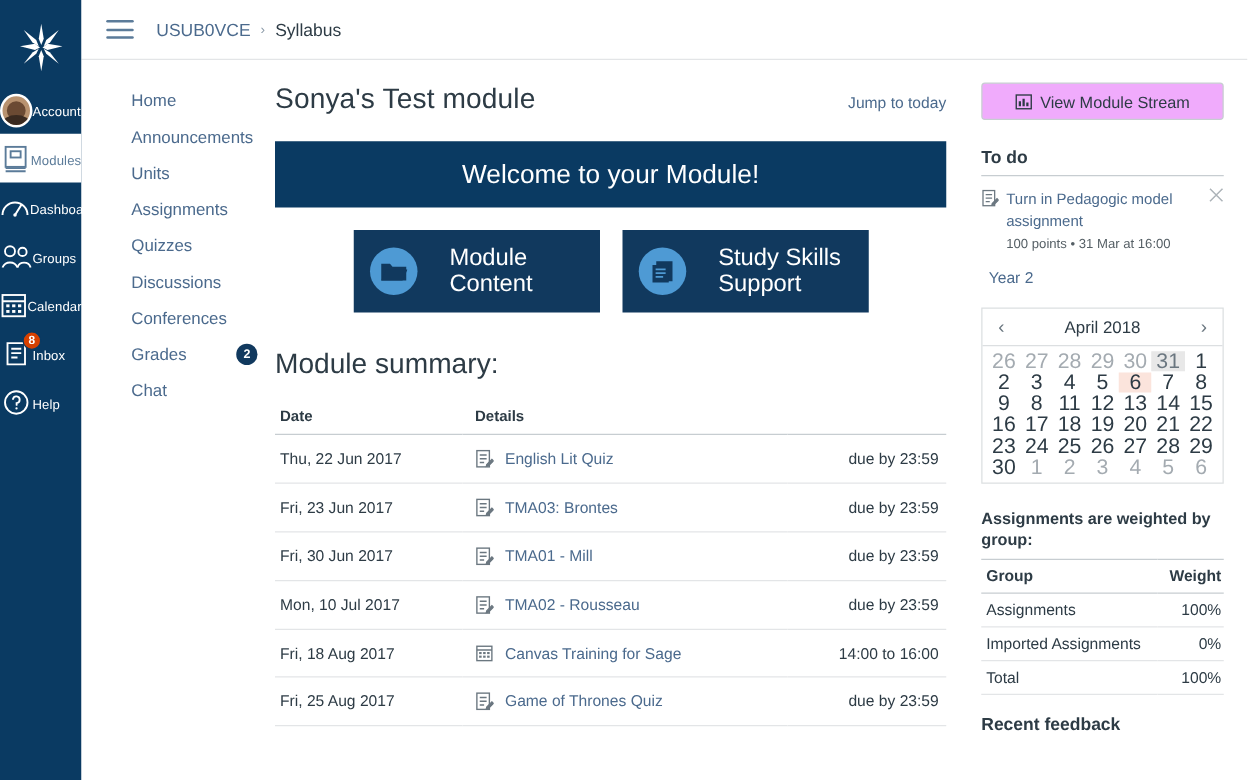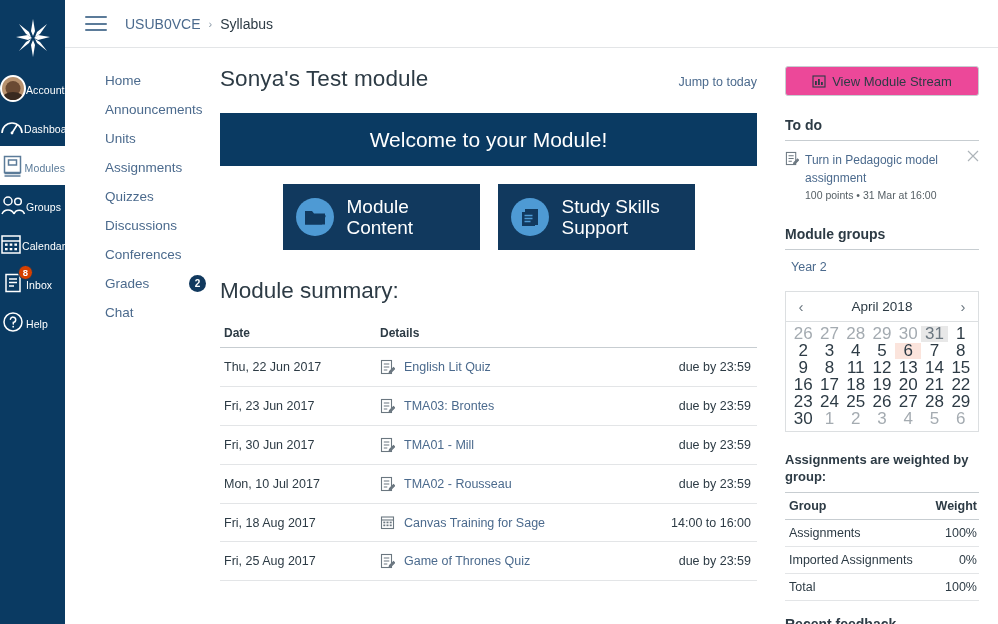--- a/index.html
+++ b/index.html
@@ -97,21 +97,21 @@
     margin-top: 21px;
     height: 53px;
     background: #0a3a62;
     display: flex; align-items: center; justify-content: center;
     color: #ffffff; font-size: 21px;
   }
   .tiles { margin-top: 18px; display: flex; justify-content: center; gap: 18px; }
   .tile {
     width: 197px; height: 66px;
     background: #11395e;
-    display: flex; align-items: center; gap: 13px;
+    display: flex; align-items: center; gap: 26px;
     padding-left: 13px;
   }
   .tile-ic { width: 38px; height: 38px; border-radius: 50%; background: #4e9ad4; flex: 0 0 38px;
     display: flex; align-items: center; justify-content: center; }
   .tile-tx { color: #ffffff; font-size: 19px; line-height: 21px; }
 
   .section-title { font-size: 22.5px; font-weight: normal; margin-top: 28px; color: #2d3b45; }
 
   table.summary { width: 100%; border-collapse: collapse; margin-top: 22px; font-size: 12.5px; }
   table.summary th {
@@ -131,21 +131,21 @@
 
   
   .rightbar {
     width: 213px; flex: 0 0 213px;
     padding: 18px 19px 0 0;
     height: 624px;
   }
   .stream-btn {
     width: 100%; height: 30px;
     border: 1px solid #c7cdd1; border-radius: 3px;
-    background: #ec4899; color: #2d3b45;
+    background: #f0abfc; color: #2d3b45;
     font-size: 13px; cursor: pointer;
     display: flex; align-items: center; justify-content: center; gap: 6px;
     font-family: "Liberation Sans", sans-serif;
   }
   .rb-head {
     font-size: 14px; font-weight: bold; color: #2d3b45;
     margin-top: 21px; padding-bottom: 7px;
     border-bottom: 1px solid #c7cdd1;
   }
   .todo-item { display: flex; padding: 9px 0 4px; position: relative; }
@@ -206,40 +206,40 @@
     <a class="gn-item">
       <span class="gn-icon">
         <span class="gn-avatar">
             <span class="face"></span>
             <span class="body"></span>
           </span>
       </span>
       <span class="gn-label">Account</span>
     </a>
 
+    <a class="gn-item active">
+      <span class="gn-icon">
+        <svg width="21" height="23" viewBox="0 0 21 23" fill="none" stroke="#5b7b99" stroke-width="1.5">
+          <rect x="2.5" y="1.5" width="16" height="16"></rect>
+          <rect x="6.5" y="5" width="8" height="5"></rect>
+          <path d="M2.5 18.5 L18.5 18.5 M2.5 21 L18.5 21"></path>
+        </svg>
+      </span>
+      <span class="gn-label">Modules</span>
+    </a>
+
     <a class="gn-item">
       <span class="gn-icon">
         <svg width="24" height="20" viewBox="0 0 24 20" fill="none" stroke="#ffffff" stroke-width="1.6">
           <path d="M2 16 A10 10 0 0 1 22 16"></path>
           <path d="M12 16 L17 8" stroke-linecap="round"></path>
           <circle cx="12" cy="16" r="1.4" fill="#ffffff" stroke="none"></circle>
         </svg>
       </span>
       <span class="gn-label">Dashboard</span>
-    </a>
-
-    <a class="gn-item active">
-      <span class="gn-icon">
-        <svg width="21" height="23" viewBox="0 0 21 23" fill="none" stroke="#5b7b99" stroke-width="1.5">
-          <rect x="2.5" y="1.5" width="16" height="16"></rect>
-          <rect x="6.5" y="5" width="8" height="5"></rect>
-          <path d="M2.5 18.5 L18.5 18.5 M2.5 21 L18.5 21"></path>
-        </svg>
-      </span>
-      <span class="gn-label">Modules</span>
     </a>
 
     <a class="gn-item">
       <span class="gn-icon">
         <svg width="26" height="20" viewBox="0 0 26 20" fill="none" stroke="#ffffff" stroke-width="1.5">
           <circle cx="8" cy="6" r="4"></circle>
           <path d="M2 19 A6.5 6.5 0 0 1 14 19"></path>
           <circle cx="18" cy="6.5" r="3.3"></circle>
           <path d="M14 19 A5.5 5.5 0 0 1 24.5 19"></path>
         </svg>
@@ -521,21 +521,20 @@
             <a class="todo-title">Turn in Pedagogic model assignment</a>
             <div class="todo-meta">100 points • 31 Mar at 16:00</div>
           </span>
           <span class="todo-x">
             <svg width="12" height="12" viewBox="0 0 12 12" stroke="#6b7780" stroke-width="1.2">
                 <path d="M1 1 L11 11 M11 1 L1 11"></path>
               </svg>
           </span>
         </div>
 
-        <div class="rb-head">Module groups</div>
         <a class="group-link">Year 2</a>
 
         <div class="cal">
           <div class="cal-head">
             <span class="cal-arrow">‹</span>
             <span class="cal-month">April 2018</span>
             <span class="cal-arrow">›</span>
           </div>
           <div class="cal-grid">
             <span class="cal-cell out">26</span>

